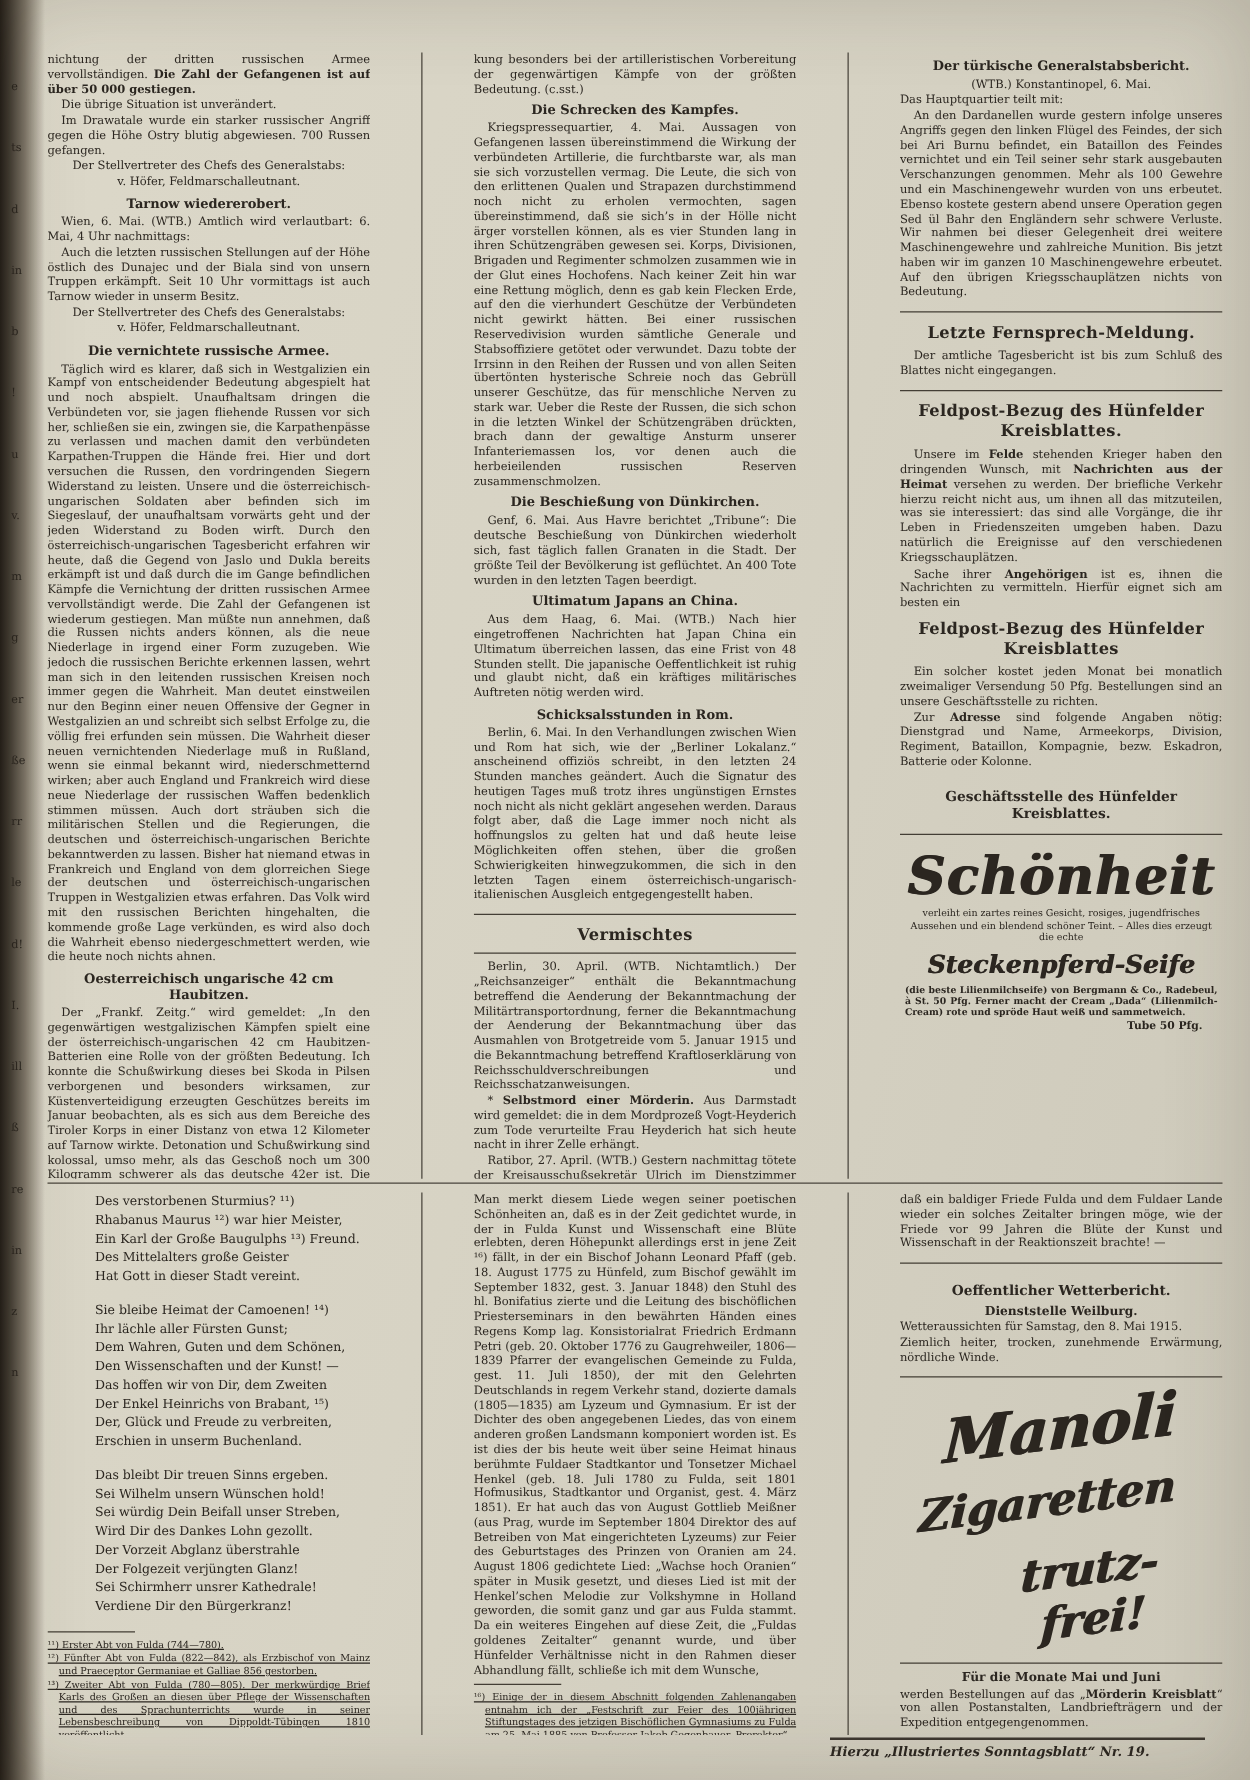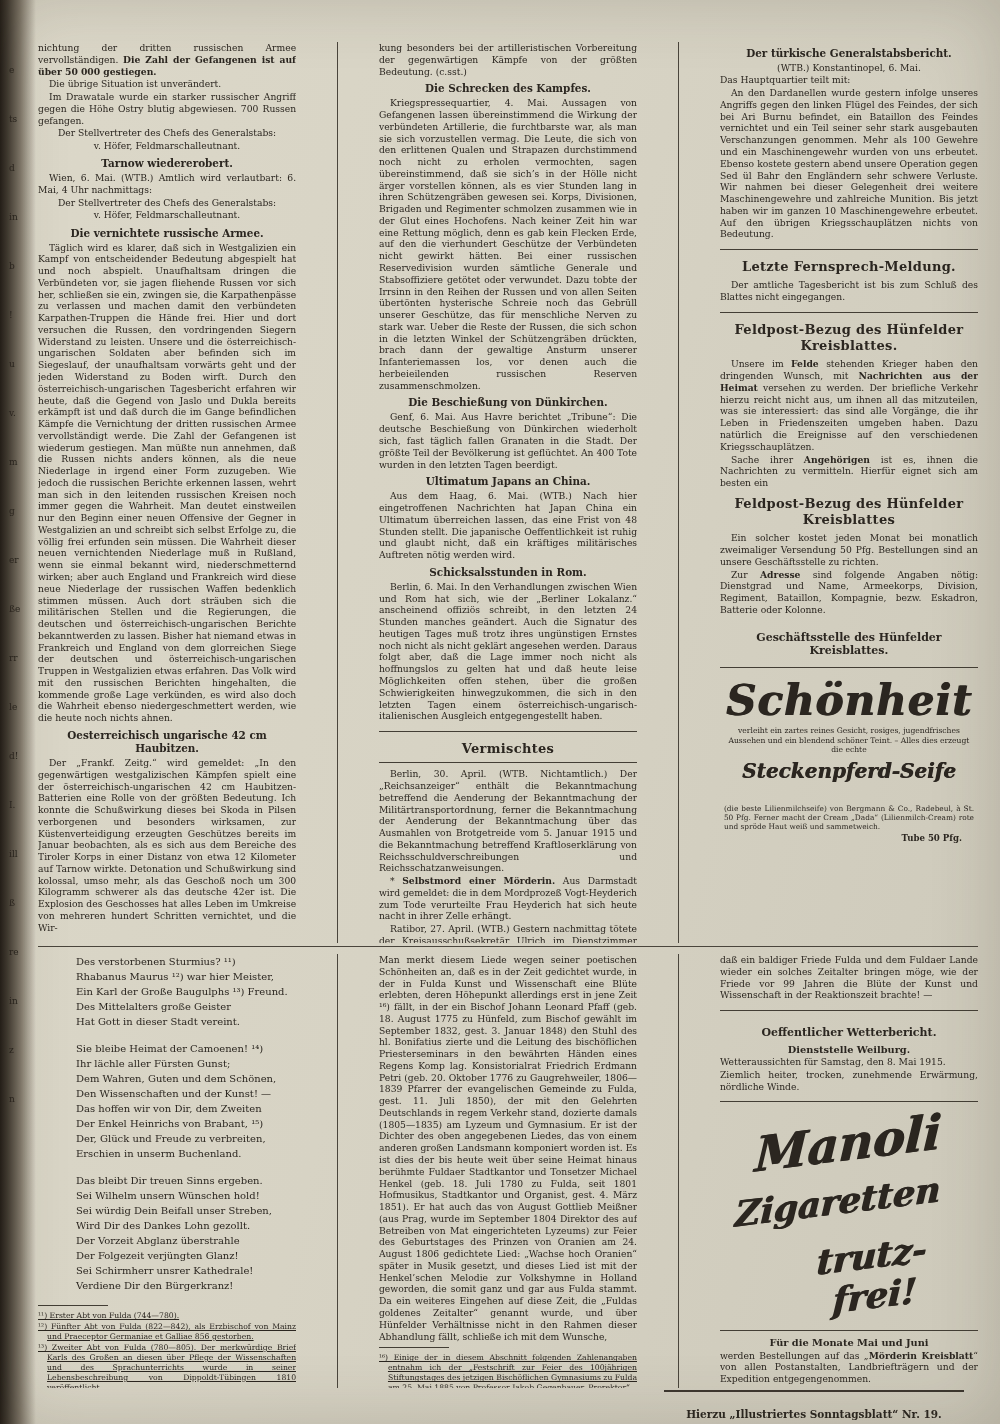--- a/index.html
+++ b/index.html
@@ -31,31 +31,31 @@
   .rule{border-top:1px solid #433e35;margin:5px auto;width:100%;}
   .rule.sp{margin:9px auto;}
   .rule.short{width:70px;margin-left:0;margin-right:auto;}
   .verse{font-size:10px;line-height:1.5;margin:0 0 12px 38px;}
   .footnote{font-size:7.7px;line-height:1.3;text-align:justify;padding-left:9px;text-indent:-9px;margin-bottom:1px;text-decoration:underline;}
   .schoenheit{text-align:center;padding:2px 2px 0;}
   .schoenheit .title{font-size:42px;line-height:1.05;font-weight:bold;font-style:italic;
     letter-spacing:1px;text-shadow:1.2px 0 currentColor;}
   .schoenheit .tagline{font-size:7.6px;line-height:1.25;margin-top:3px;padding:0 6px;}
   .schoenheit .product{font-size:20px;font-weight:bold;font-style:italic;margin-top:4px;text-shadow:.6px 0 currentColor;}
-  .schoenheit .details{font-size:7.4px;line-height:1.25;text-align:justify;margin-top:21px;padding:0 2px;}
+  .schoenheit .details{font-size:7.4px;line-height:1.25;text-align:justify;margin-top:4px;padding:0 2px;font-weight:bold;}
   .schoenheit .price{font-size:8.6px;font-weight:bold;text-align:right;padding:1px 14px 0 0;}
   .manoli{position:relative;height:214px;margin:4px 0 2px;}
   .manoli .l{position:absolute;font-style:italic;font-weight:bold;white-space:nowrap;
     transform:rotate(-7deg) skewX(-10deg);text-shadow:1.2px 0 currentColor;}
   .manoli .l1{font-size:48px;left:34px;top:4px;}
   .manoli .l2{font-size:35px;left:14px;top:70px;}
   .manoli .l3{font-size:35px;left:96px;top:124px;}
   .manoli .l4{font-size:35px;left:112px;top:164px;}
   .footer{position:absolute;left:664px;top:1390px;width:300px;border-top:2px solid #3c372f;
-    padding-top:16px;font-weight:bold;font-size:10.5px;text-align:center;}
+    padding-top:4px;font-weight:bold;font-style:italic;font-size:10.5px;text-align:left;}
 </style>
 </head>
 <body>
 
 <div class="page">
   <div class="binding"></div>
   <div class="fragments">
       <div class="frag">e</div>
       <div class="frag">ts</div>
       <div class="frag">d</div>
@@ -83,20 +83,21 @@
   <div class="content">
     <div class="section top">
       <div class="col">
           <div class="para noindent"><span>nichtung der dritten russischen Armee vervollständigen. </span><span class="b">Die Zahl der Gefangenen ist auf über 50 000 gestiegen.</span></div>
           <div class="para">Die übrige Situation ist unverändert.</div>
           <div class="para">Im Drawatale wurde ein starker russischer Angriff gegen die Höhe Ostry blutig abgewiesen. 700 Russen gefangen.</div>
           <div class="center">Der Stellvertreter des Chefs des Generalstabs:</div>
           <div class="center">v. Höfer, Feldmarschalleutnant.</div>
           <div class="heading">Tarnow wiedererobert.</div>
           <div class="para">Wien, 6. Mai. (WTB.) Amtlich wird verlautbart: 6. Mai, 4 Uhr nachmittags:</div>
+          <div class="para">Auch die letzten russischen Stellungen auf der Höhe östlich des Dunajec und der Biala sind von unsern Truppen erkämpft. Seit 10 Uhr vormittags ist auch Tarnow wieder in unserm Besitz.</div>
           <div class="center">Der Stellvertreter des Chefs des Generalstabs:</div>
           <div class="center">v. Höfer, Feldmarschalleutnant.</div>
           <div class="heading">Die vernichtete russische Armee.</div>
           <div class="para">Täglich wird es klarer, daß sich in Westgalizien ein Kampf von entscheidender Bedeutung abgespielt hat und noch abspielt. Unaufhaltsam dringen die Verbündeten vor, sie jagen fliehende Russen vor sich her, schließen sie ein, zwingen sie, die Karpathenpässe zu verlassen und machen damit den verbündeten Karpathen-Truppen die Hände frei. Hier und dort versuchen die Russen, den vordringenden Siegern Widerstand zu leisten. Unsere und die österreichisch-ungarischen Soldaten aber befinden sich im Siegeslauf, der unaufhaltsam vorwärts geht und der jeden Widerstand zu Boden wirft. Durch den österreichisch-ungarischen Tagesbericht erfahren wir heute, daß die Gegend von Jaslo und Dukla bereits erkämpft ist und daß durch die im Gange befindlichen Kämpfe die Vernichtung der dritten russischen Armee vervollständigt werde. Die Zahl der Gefangenen ist wiederum gestiegen. Man müßte nun annehmen, daß die Russen nichts anders können, als die neue Niederlage in irgend einer Form zuzugeben. Wie jedoch die russischen Berichte erkennen lassen, wehrt man sich in den leitenden russischen Kreisen noch immer gegen die Wahrheit. Man deutet einstweilen nur den Beginn einer neuen Offensive der Gegner in Westgalizien an und schreibt sich selbst Erfolge zu, die völlig frei erfunden sein müssen. Die Wahrheit dieser neuen vernichtenden Niederlage muß in Rußland, wenn sie einmal bekannt wird, niederschmetternd wirken; aber auch England und Frankreich wird diese neue Niederlage der russischen Waffen bedenklich stimmen müssen. Auch dort sträuben sich die militärischen Stellen und die Regierungen, die deutschen und österreichisch-ungarischen Berichte bekanntwerden zu lassen. Bisher hat niemand etwas in Frankreich und England von dem glorreichen Siege der deutschen und österreichisch-ungarischen Truppen in Westgalizien etwas erfahren. Das Volk wird mit den russischen Berichten hingehalten, die kommende große Lage verkünden, es wird also doch die Wahrheit ebenso niedergeschmettert werden, wie die heute noch nichts ahnen.</div>
           <div class="heading">Oesterreichisch ungarische 42 cm Haubitzen.</div>
           <div class="para">Der „Frankf. Zeitg.“ wird gemeldet: „In den gegenwärtigen westgalizischen Kämpfen spielt eine der österreichisch-ungarischen 42 cm Haubitzen-Batterien eine Rolle von der größten Bedeutung. Ich konnte die Schußwirkung dieses bei Skoda in Pilsen verborgenen und besonders wirksamen, zur Küstenverteidigung erzeugten Geschützes bereits im Januar beobachten, als es sich aus dem Bereiche des Tiroler Korps in einer Distanz von etwa 12 Kilometer auf Tarnow wirkte. Detonation und Schußwirkung sind kolossal, umso mehr, als das Geschoß noch um 300 Kilogramm schwerer als das deutsche 42er ist. Die Explosion des Geschosses hat alles Leben im Umkreise von mehreren hundert Schritten vernichtet, und die Wir-</div>
         </div>
       <div class="vrule"></div>
       <div class="col">
           <div class="para noindent">kung besonders bei der artilleristischen Vorbereitung der gegenwärtigen Kämpfe von der größten Bedeutung. (c.sst.)</div>

